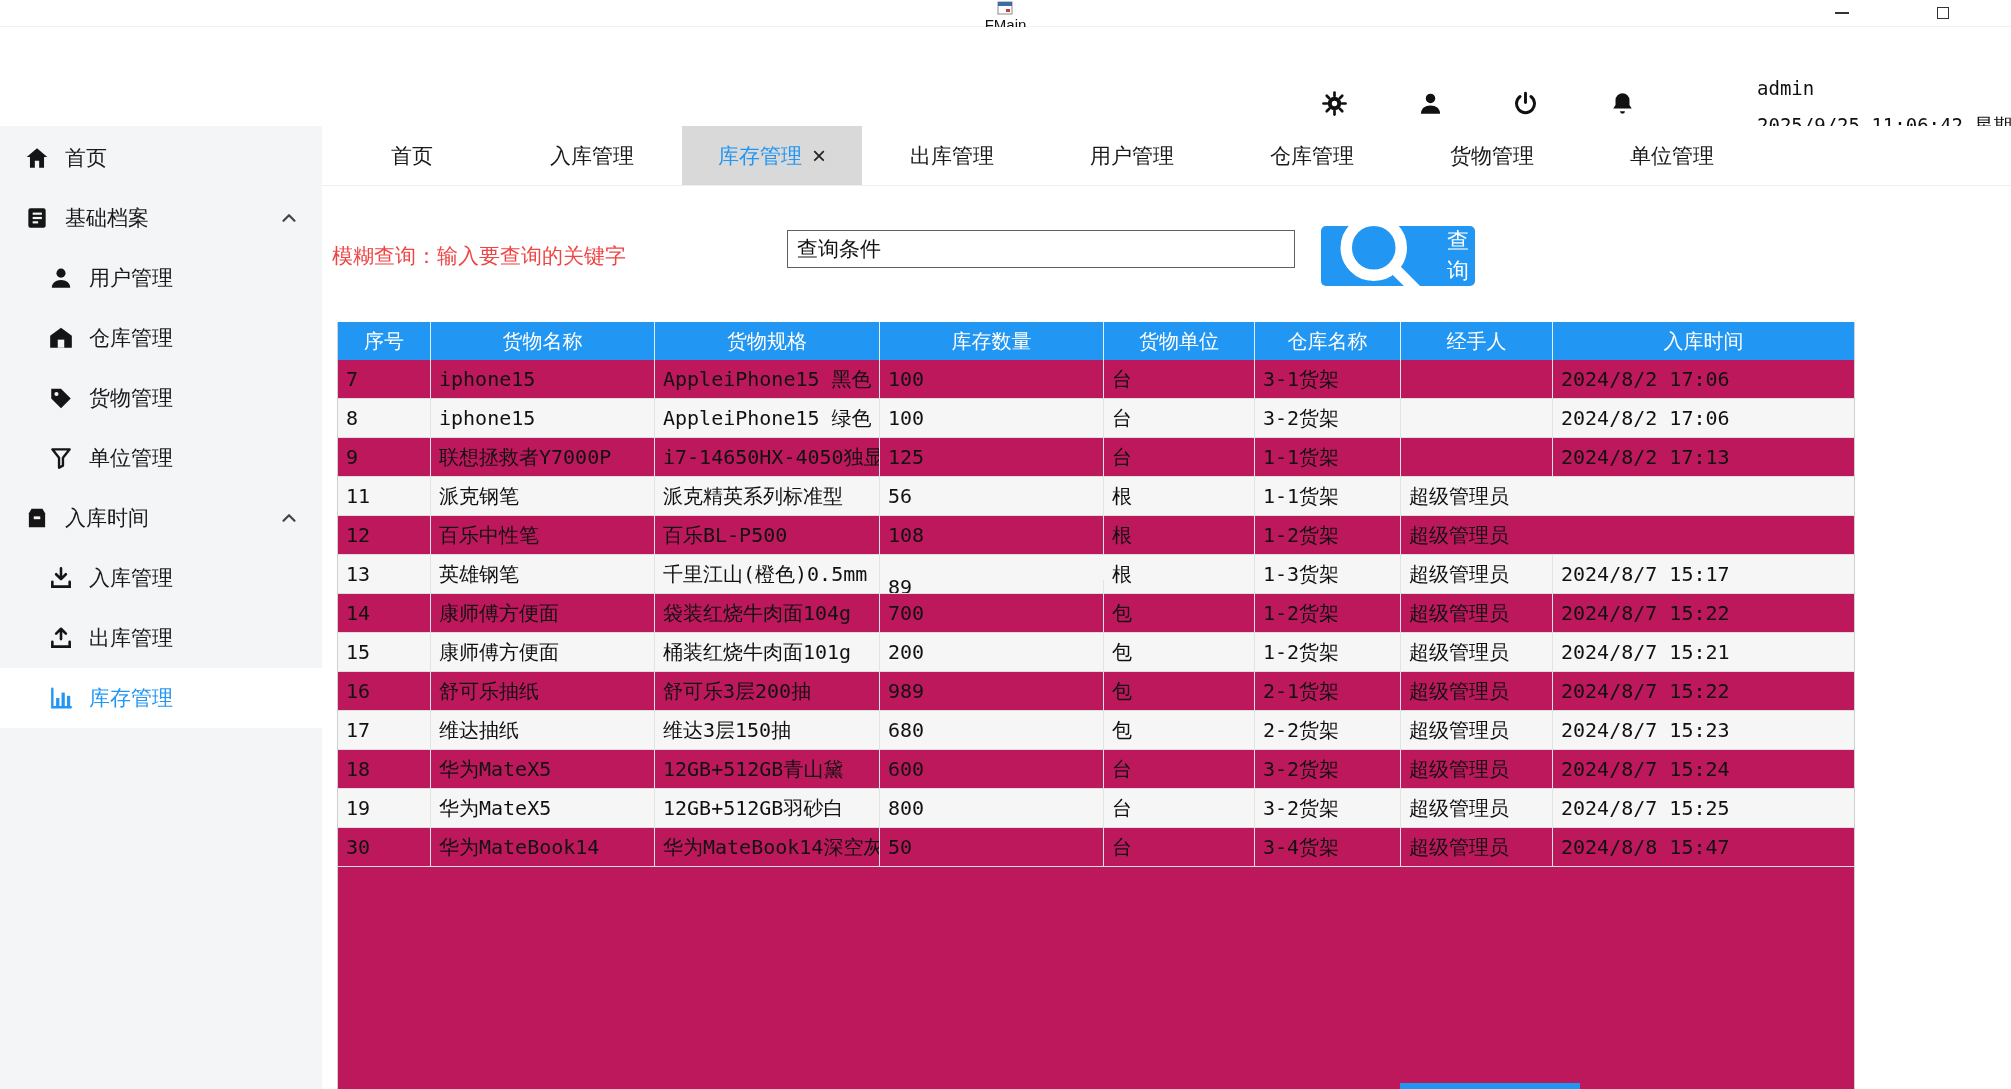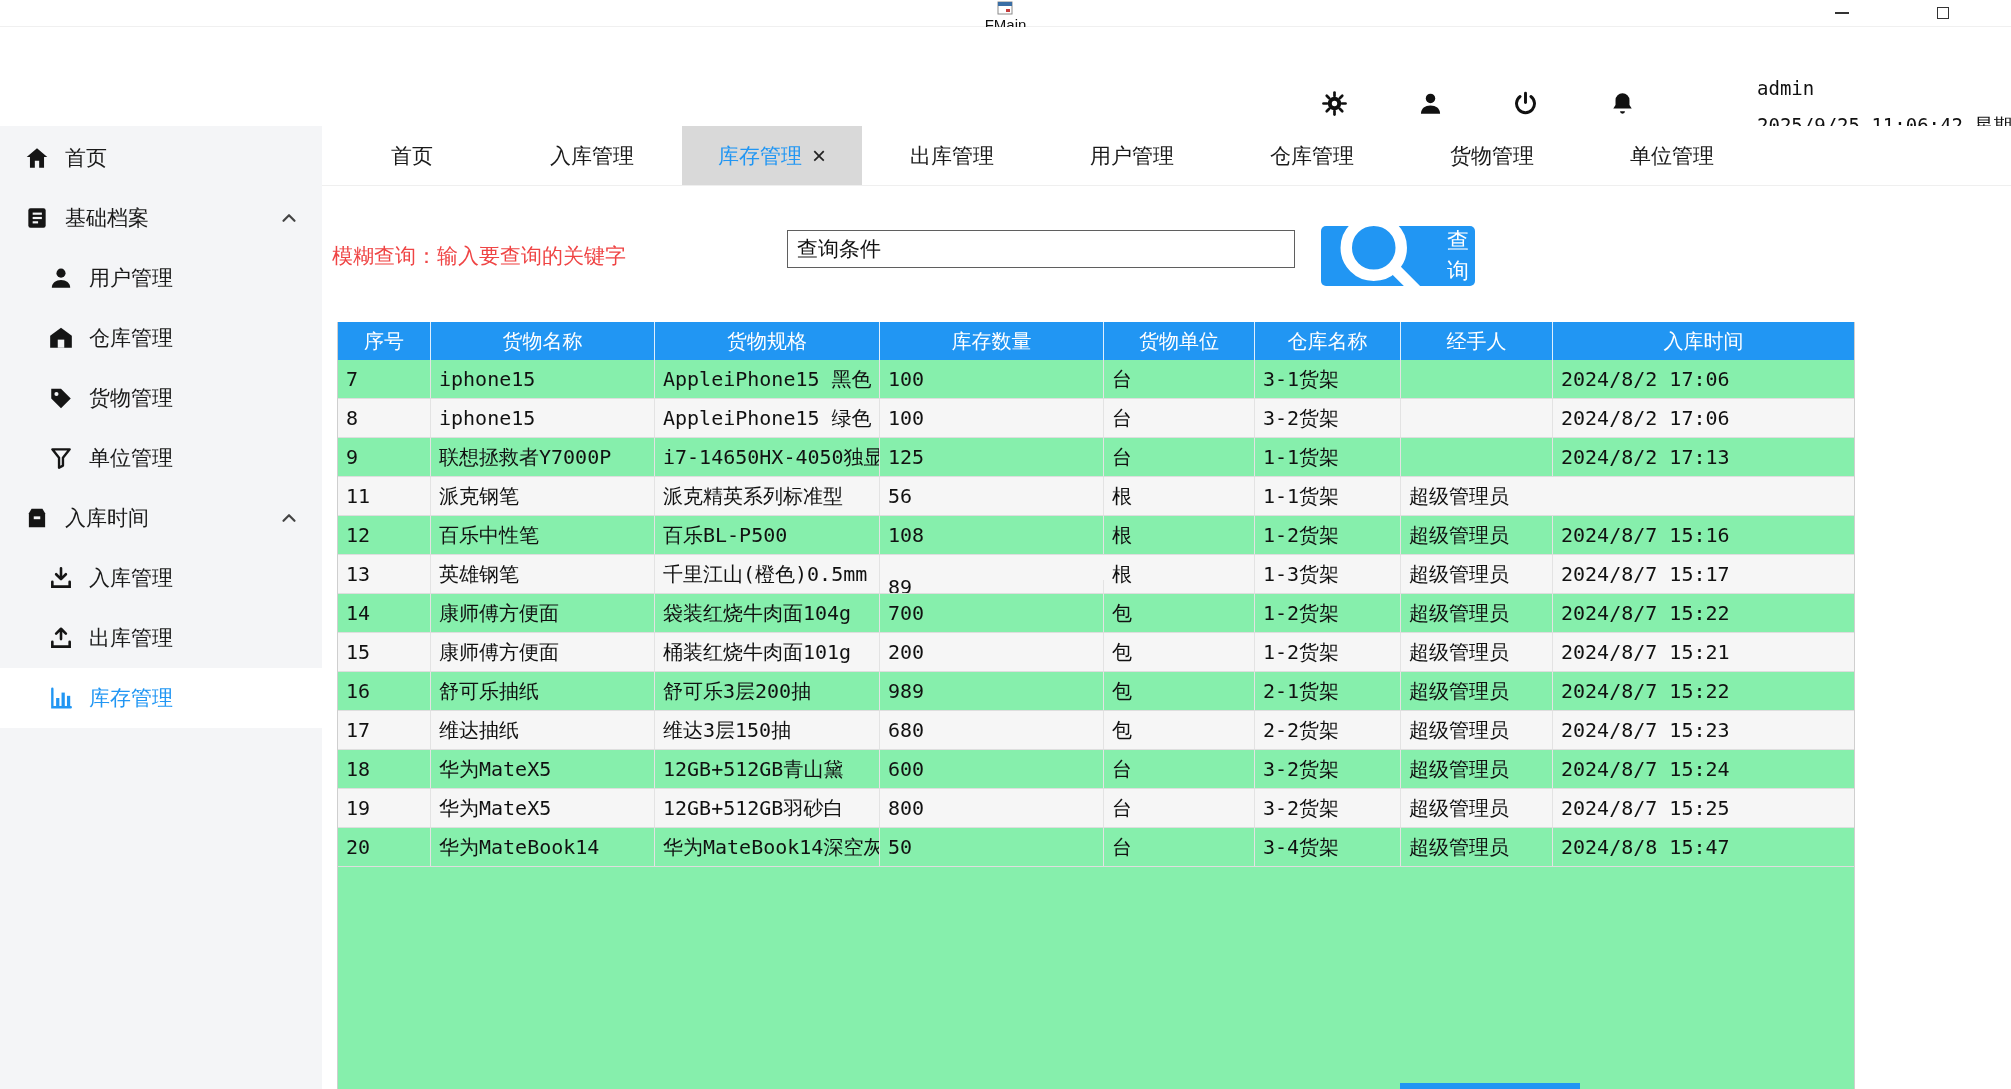--- a/index.html
+++ b/index.html
@@ -53,21 +53,21 @@
   .query-label{position:absolute;left:10px;top:56px;font-size:21px;color:#ef4444;}
   .query-input{position:absolute;left:465px;top:44px;width:508px;height:38px;border:1px solid #5f5f5f;
                font-size:21px;padding:0 9px;box-sizing:border-box;color:#111;background:#fff;
                font-family:"Liberation Sans","DejaVu Sans",sans-serif;outline:none;}
   .query-btn{position:absolute;left:999px;top:40px;width:154px;height:60px;background:#2196f3;color:#fff;
              border:none;border-radius:5px;font-size:22px;display:flex;align-items:center;justify-content:center;
              gap:10px;cursor:pointer;font-family:inherit;}
   .query-btn svg{width:22px;height:22px;}
 
   
-  .grid{position:absolute;left:15px;top:136px;width:1516px;bottom:0;background:#86efac;
+  .grid{position:absolute;left:15px;top:136px;width:1516px;bottom:0;background:#be185d;
         border-left:1px solid #cfcfcf;border-right:1px solid #cfcfcf;box-sizing:content-box;}
   .grid-header{display:flex;height:38px;background:#2196f3;color:#ffffff;
                font-family:"DejaVu Sans Mono","Liberation Mono",monospace;font-size:20px;}
   .gh-cell{display:flex;align-items:center;justify-content:center;box-sizing:border-box;
            border-right:1px solid rgba(255,255,255,.85);overflow:hidden;white-space:nowrap;cursor:pointer;}
   .gh-cell:last-child{border-right:none;}
   .grid-row{display:flex;height:39px;border-bottom:1px solid #dedede;box-sizing:border-box;
             font-family:"DejaVu Sans Mono","Liberation Mono",monospace;font-size:20px;color:#111;}
   .grid-row:nth-child(even){background:#f6f6f6;}
   .gr-cell{display:flex;align-items:center;padding:0 8px;box-sizing:border-box;
@@ -311,21 +311,20 @@
             <div class="gr-cell" style="width: 152px;">超级管理员</div>
           </div>
           <div class="grid-row">
             <div class="gr-cell" style="width: 93px;">12</div>
             <div class="gr-cell" style="width: 224px;">百乐中性笔</div>
             <div class="gr-cell" style="width: 225px;">百乐BL-P500</div>
             <div class="gr-cell" style="width: 224px;">108</div>
             <div class="gr-cell" style="width: 151px;">根</div>
             <div class="gr-cell" style="width: 146px;">1-2货架</div>
             <div class="gr-cell" style="width: 152px;">超级管理员</div>
-            <div class="gr-cell" style="width: 301px;">2024/8/7 15:16</div>
           </div>
           <div class="grid-row">
             <div class="gr-cell" style="width: 93px;">13</div>
             <div class="gr-cell" style="width: 224px;">英雄钢笔</div>
             <div class="gr-cell" style="width: 225px;">千里江山(橙色)0.5mm</div>
             <div class="gr-cell" style="width: 224px; margin-top: 25px;">89</div>
             <div class="gr-cell" style="width: 151px;">根</div>
             <div class="gr-cell" style="width: 146px;">1-3货架</div>
             <div class="gr-cell" style="width: 152px;">超级管理员</div>
             <div class="gr-cell" style="width: 301px;">2024/8/7 15:17</div>
@@ -384,21 +383,21 @@
             <div class="gr-cell" style="width: 93px;">19</div>
             <div class="gr-cell" style="width: 224px;">华为MateX5</div>
             <div class="gr-cell" style="width: 225px;">12GB+512GB羽砂白</div>
             <div class="gr-cell" style="width: 224px;">800</div>
             <div class="gr-cell" style="width: 151px;">台</div>
             <div class="gr-cell" style="width: 146px;">3-2货架</div>
             <div class="gr-cell" style="width: 152px;">超级管理员</div>
             <div class="gr-cell" style="width: 301px;">2024/8/7 15:25</div>
           </div>
           <div class="grid-row">
-            <div class="gr-cell" style="width: 93px;">20</div>
+            <div class="gr-cell" style="width: 93px;">30</div>
             <div class="gr-cell" style="width: 224px;">华为MateBook14</div>
             <div class="gr-cell" style="width: 225px;">华为MateBook14深空灰</div>
             <div class="gr-cell" style="width: 224px;">50</div>
             <div class="gr-cell" style="width: 151px;">台</div>
             <div class="gr-cell" style="width: 146px;">3-4货架</div>
             <div class="gr-cell" style="width: 152px;">超级管理员</div>
             <div class="gr-cell" style="width: 301px;">2024/8/8 15:47</div>
           </div>
         </div>
     </div>

